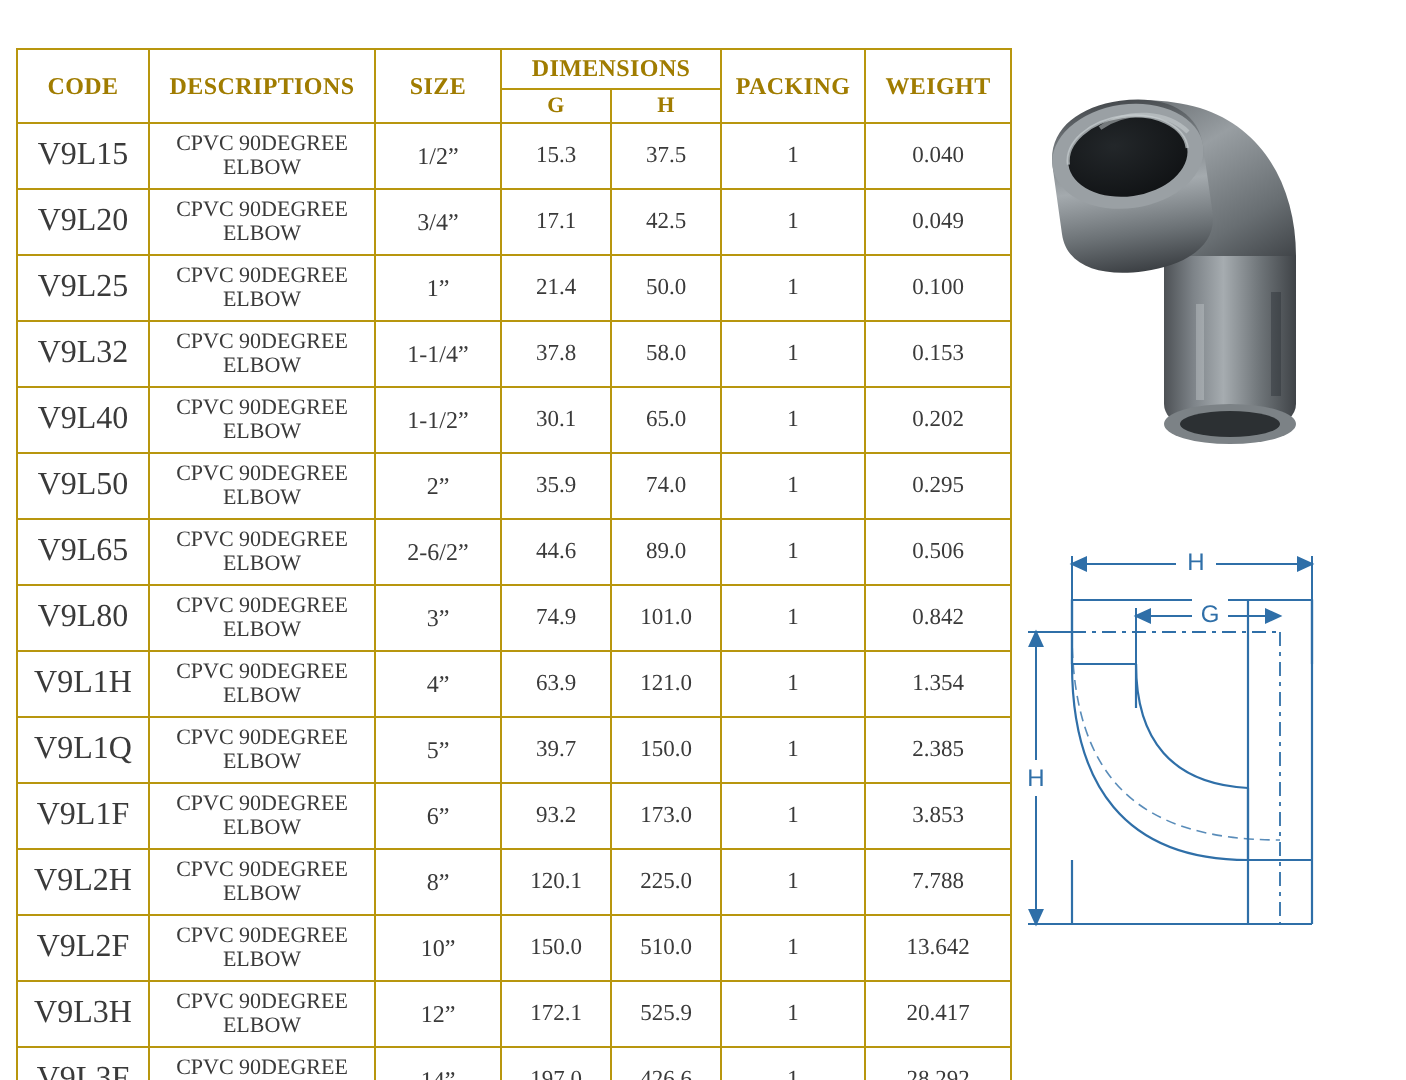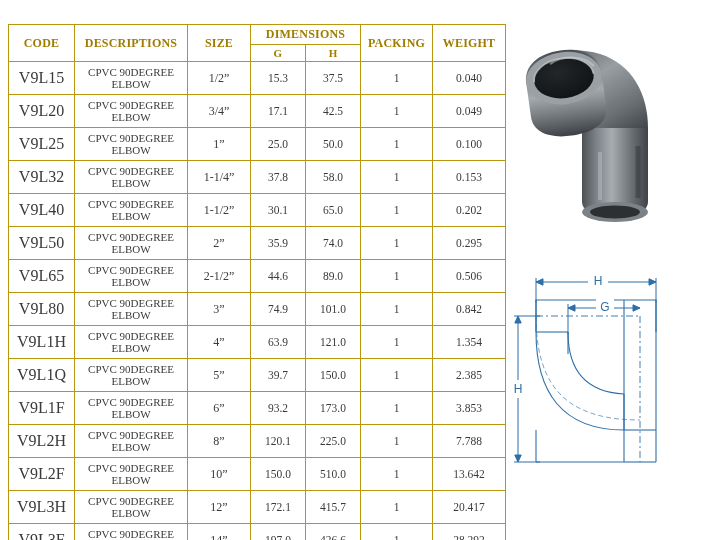--- a/index.html
+++ b/index.html
@@ -136,21 +136,21 @@
           <td class="size">3/4”</td>
           <td>17.1</td>
           <td>42.5</td>
           <td>1</td>
           <td>0.049</td>
         </tr>
         <tr class="row-h">
           <td class="code">V9L25</td>
           <td class="desc">CPVC 90DEGREE ELBOW</td>
           <td class="size">1”</td>
-          <td>25.0</td>
+          <td>21.4</td>
           <td>50.0</td>
           <td>1</td>
           <td>0.100</td>
         </tr>
         <tr class="row-h">
           <td class="code">V9L32</td>
           <td class="desc">CPVC 90DEGREE ELBOW</td>
           <td class="size">1-1/4”</td>
           <td>37.8</td>
           <td>58.0</td>
@@ -171,21 +171,21 @@
           <td class="desc">CPVC 90DEGREE ELBOW</td>
           <td class="size">2”</td>
           <td>35.9</td>
           <td>74.0</td>
           <td>1</td>
           <td>0.295</td>
         </tr>
         <tr class="row-h">
           <td class="code">V9L65</td>
           <td class="desc">CPVC 90DEGREE ELBOW</td>
-          <td class="size">2-1/2”</td>
+          <td class="size">2-6/2”</td>
           <td>44.6</td>
           <td>89.0</td>
           <td>1</td>
           <td>0.506</td>
         </tr>
         <tr class="row-h">
           <td class="code">V9L80</td>
           <td class="desc">CPVC 90DEGREE ELBOW</td>
           <td class="size">3”</td>
           <td>74.9</td>
@@ -236,21 +236,21 @@
           <td>150.0</td>
           <td>510.0</td>
           <td>1</td>
           <td>13.642</td>
         </tr>
         <tr class="row-h">
           <td class="code">V9L3H</td>
           <td class="desc">CPVC 90DEGREE ELBOW</td>
           <td class="size">12”</td>
           <td>172.1</td>
-          <td>415.7</td>
+          <td>525.9</td>
           <td>1</td>
           <td>20.417</td>
         </tr>
         <tr class="row-h">
           <td class="code">V9L3F</td>
           <td class="desc">CPVC 90DEGREE ELBOW</td>
           <td class="size">14”</td>
           <td>197.0</td>
           <td>426.6</td>
           <td>1</td>

